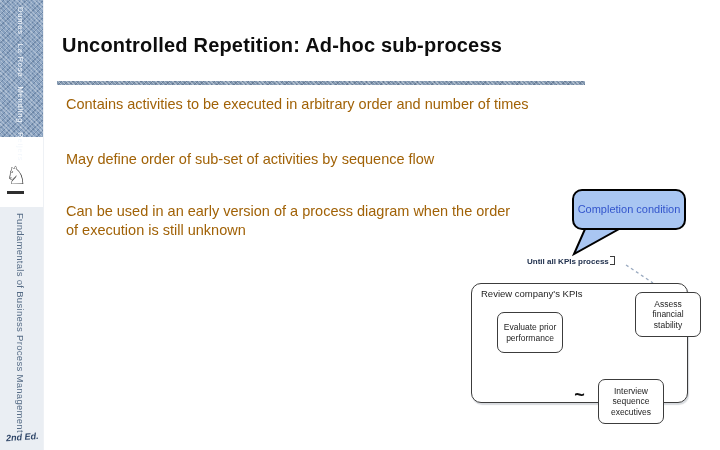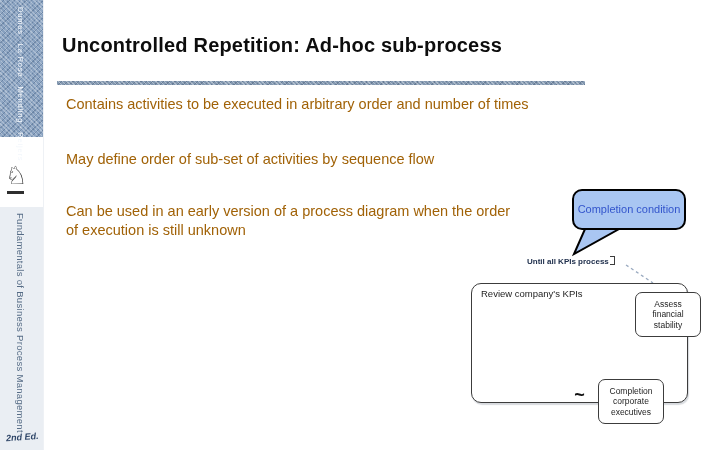--- a/index.html
+++ b/index.html
@@ -130,18 +130,19 @@
 
   <div class="annotation">
     <span>Until all KPIs process</span><span class="annotation-bracket"></span>
   </div>
   <svg class="assoc-line" width="40" height="26" viewBox="0 0 40 26">
     <line x1="6" y1="4" x2="33" y2="22" stroke="#9aaac0" stroke-width="1.3" stroke-dasharray="3,3"></line>
   </svg>
 
   <div class="subprocess">
     <span class="subprocess-label">Review company's KPIs</span>
+    <div class="task task-1">Evaluate prior performance</div>
     <div class="task task-2">Assess financial stability</div>
-    <div class="task task-4">Completion corporate executives</div>
+    <div class="task task-4">Interview sequence executives</div>
     <div class="adhoc-marker">~</div>
   </div>
 
 </div>
 
 </body></html>

